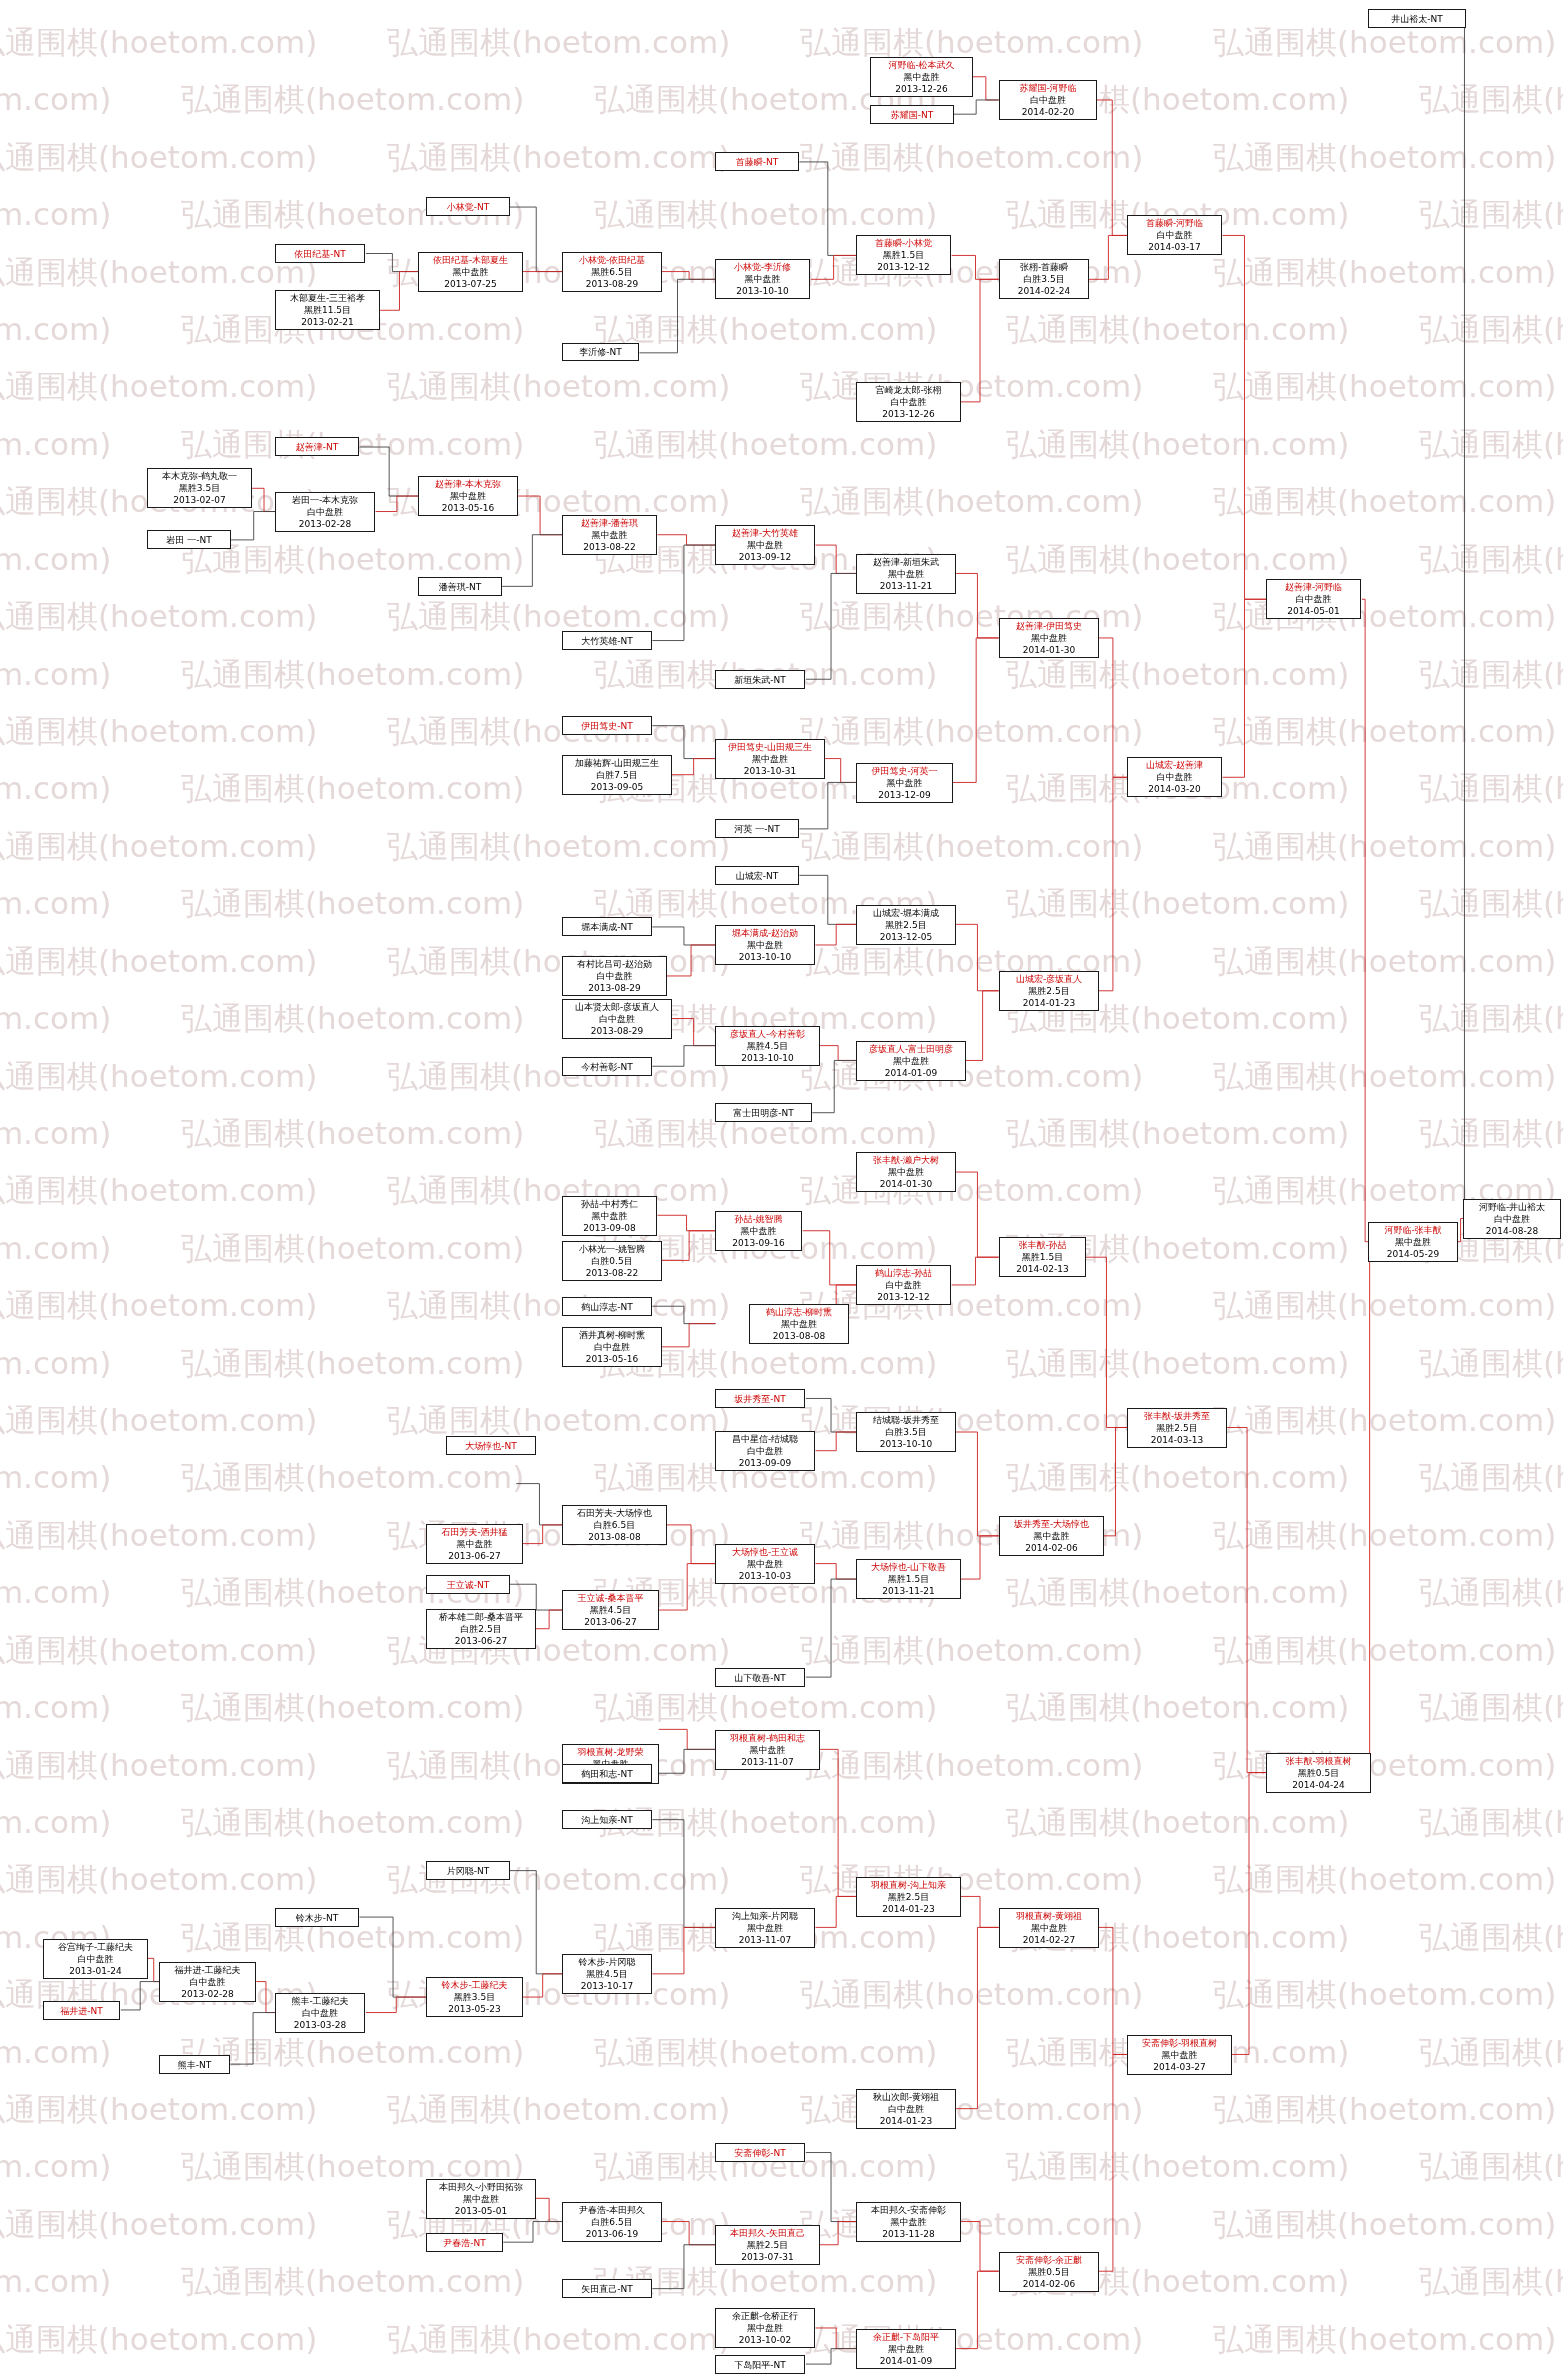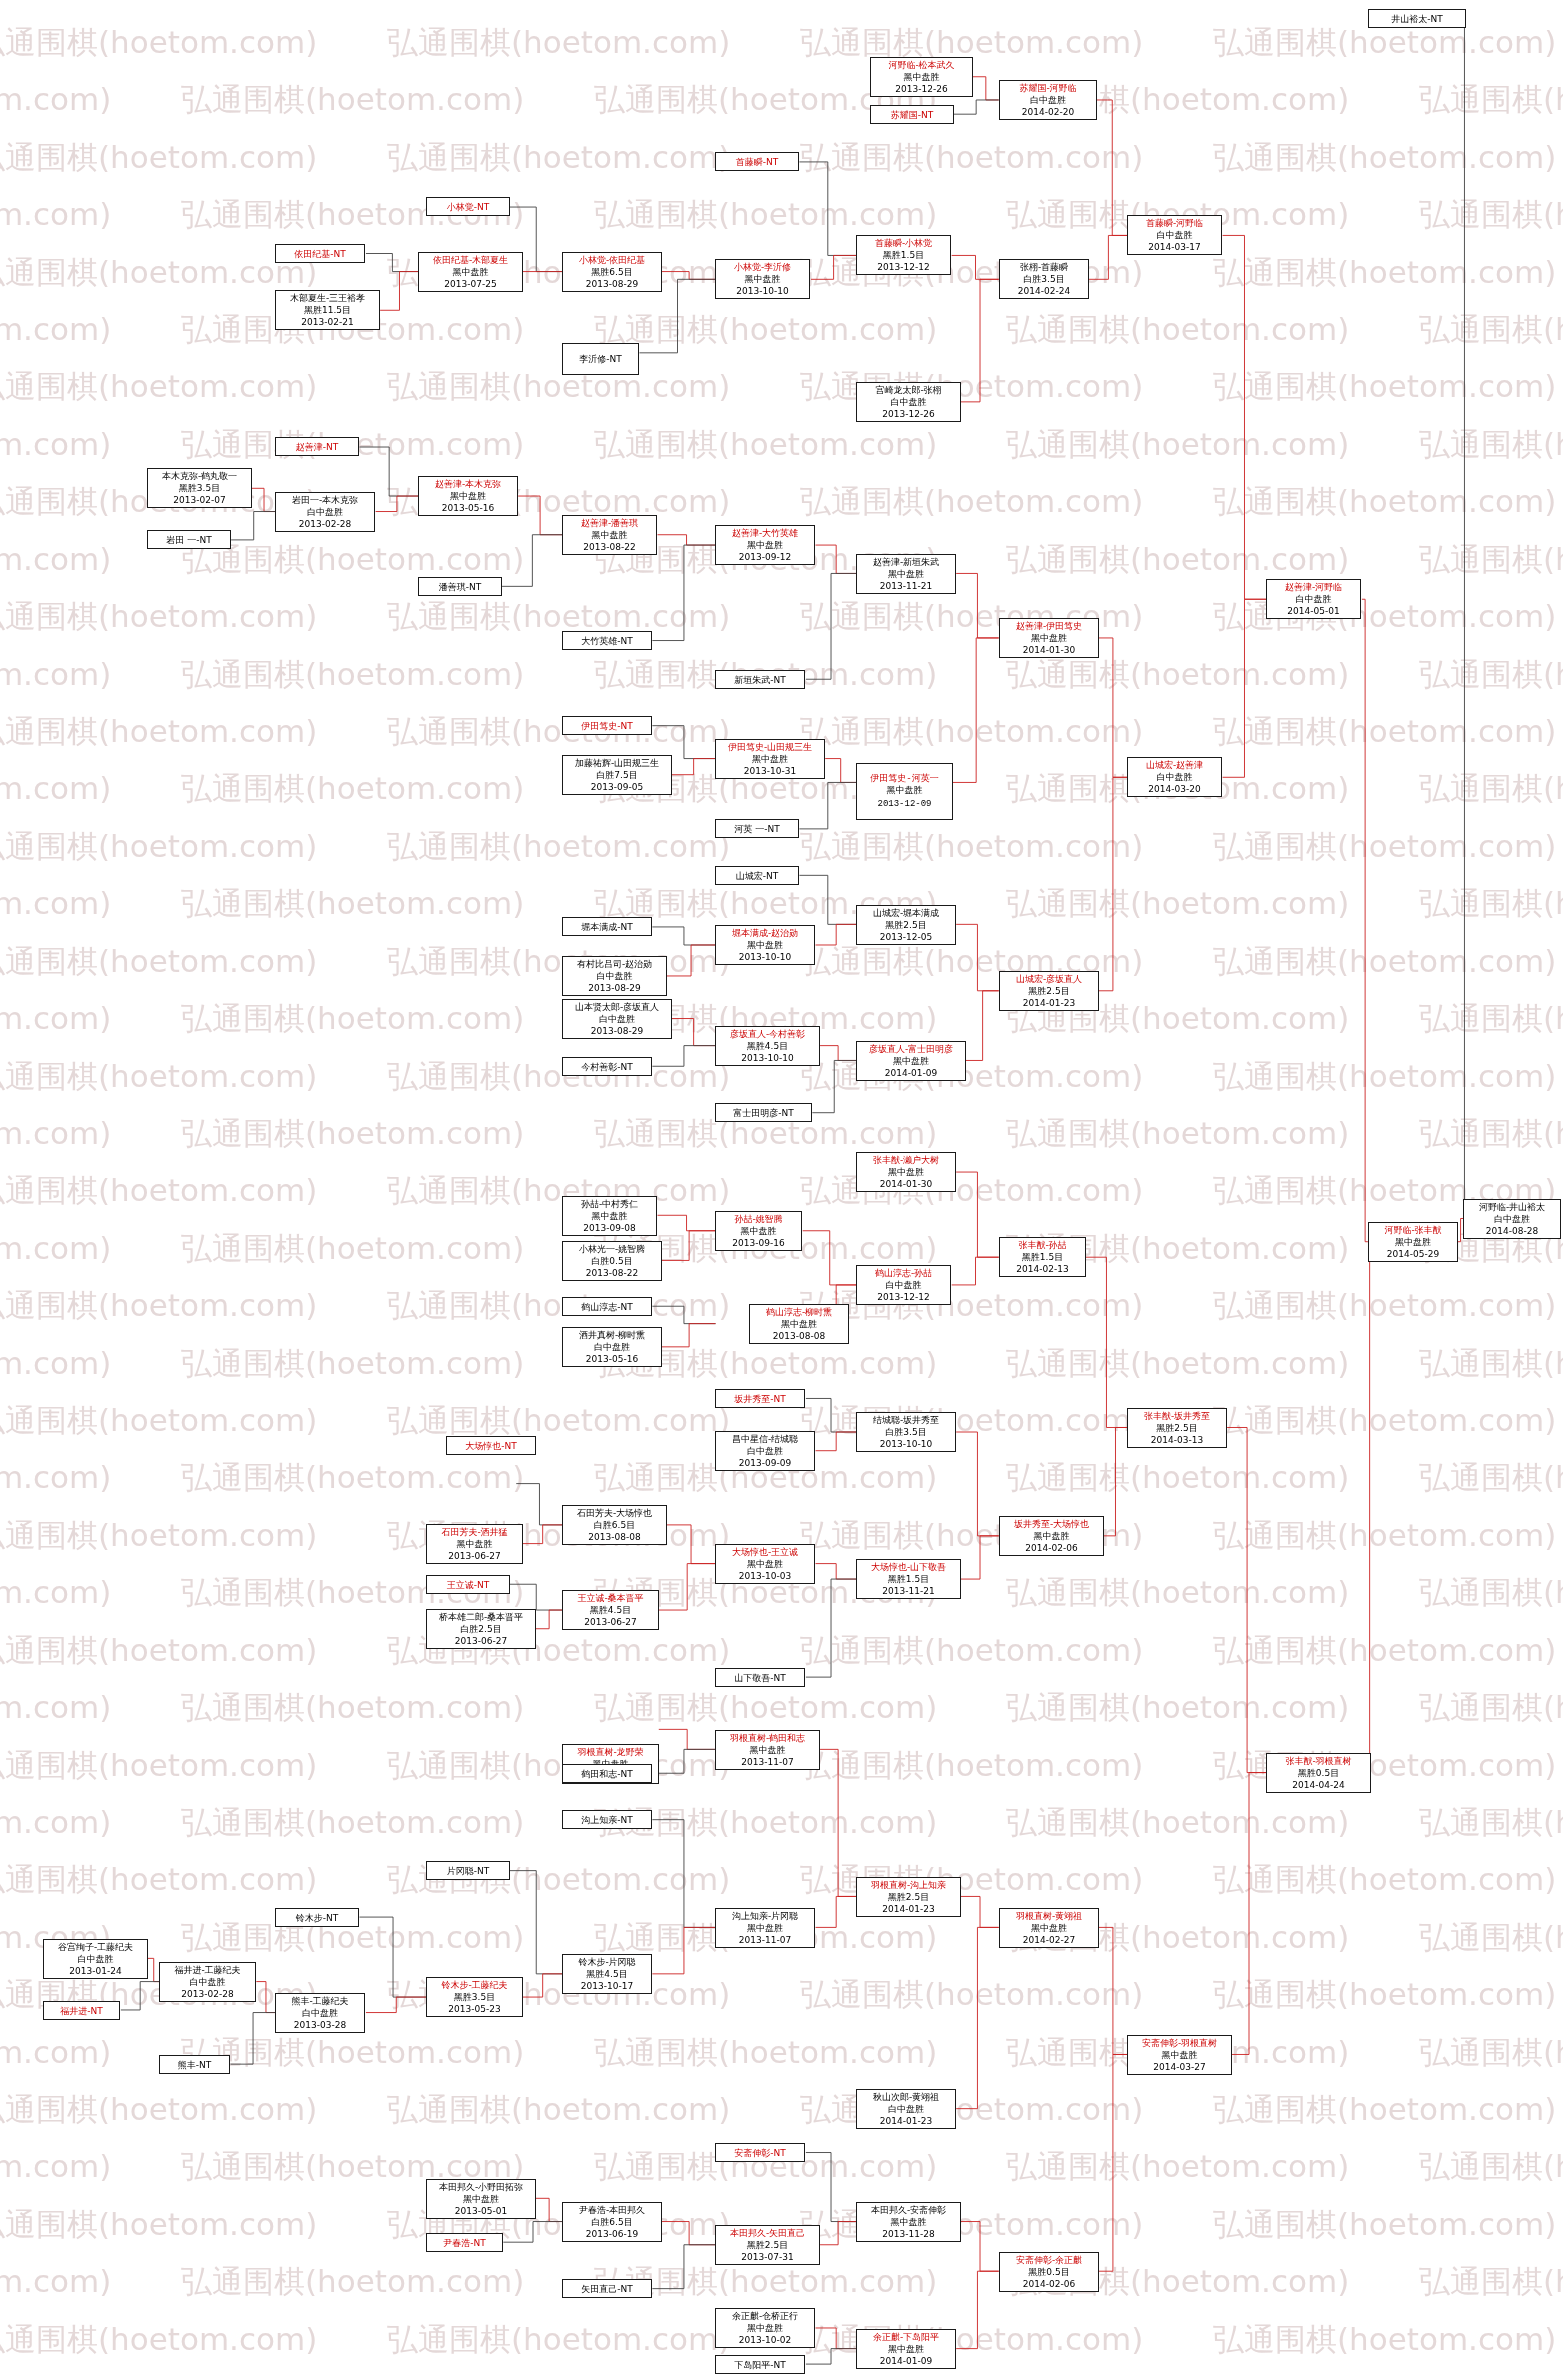--- a/index.html
+++ b/index.html
@@ -373,21 +373,21 @@
       <div class="box match" style="left: 562px; top: 252px; width: 100px; height: 40px;">
         <span class="t red">小林觉-依田纪基</span>
         <span>黑胜6.5目</span>
         <span>2013-08-29</span>
       </div>
       <div class="box match" style="left: 715px; top: 259px; width: 95px; height: 40px;">
         <span class="t red">小林觉-李沂修</span>
         <span>黑中盘胜</span>
         <span>2013-10-10</span>
       </div>
-      <div class="box nt" style="left: 562px; top: 343px; width: 77px; height: 32px;">
+      <div class="box nt" style="left: 562px; top: 343px; width: 77px; height: 18px;">
         <span class="t">李沂修-NT</span>
       </div>
       <div class="box match" style="left: 856px; top: 235px; width: 95px; height: 40px;">
         <span class="t red">首藤瞬-小林觉</span>
         <span>黑胜1.5目</span>
         <span>2013-12-12</span>
       </div>
       <div class="box match" style="left: 1127px; top: 215px; width: 95px; height: 40px;">
         <span class="t red">首藤瞬-河野临</span>
         <span>白中盘胜</span>
@@ -459,21 +459,21 @@
       <div class="box match" style="left: 715px; top: 739px; width: 110px; height: 40px;">
         <span class="t red">伊田笃史-山田规三生</span>
         <span>黑中盘胜</span>
         <span>2013-10-31</span>
       </div>
       <div class="box match" style="left: 562px; top: 755px; width: 110px; height: 40px;">
         <span class="t">加藤祐辉-山田规三生</span>
         <span>白胜7.5目</span>
         <span>2013-09-05</span>
       </div>
-      <div class="box match" style="left: 856px; top: 763px; width: 97px; height: 57px; font-family: Liberation Mono, monospace;">
+      <div class="box match" style="left: 856px; top: 763px; width: 97px; height: 40px;">
         <span class="t red">伊田笃史-河英一</span>
         <span>黑中盘胜</span>
         <span>2013-12-09</span>
       </div>
       <div class="box nt" style="left: 715px; top: 819px; width: 84px; height: 19.4px;">
         <span class="t">河英 一-NT</span>
       </div>
       <div class="box nt" style="left: 715px; top: 866px; width: 84px; height: 19.4px;">
         <span class="t">山城宏-NT</span>
       </div>

